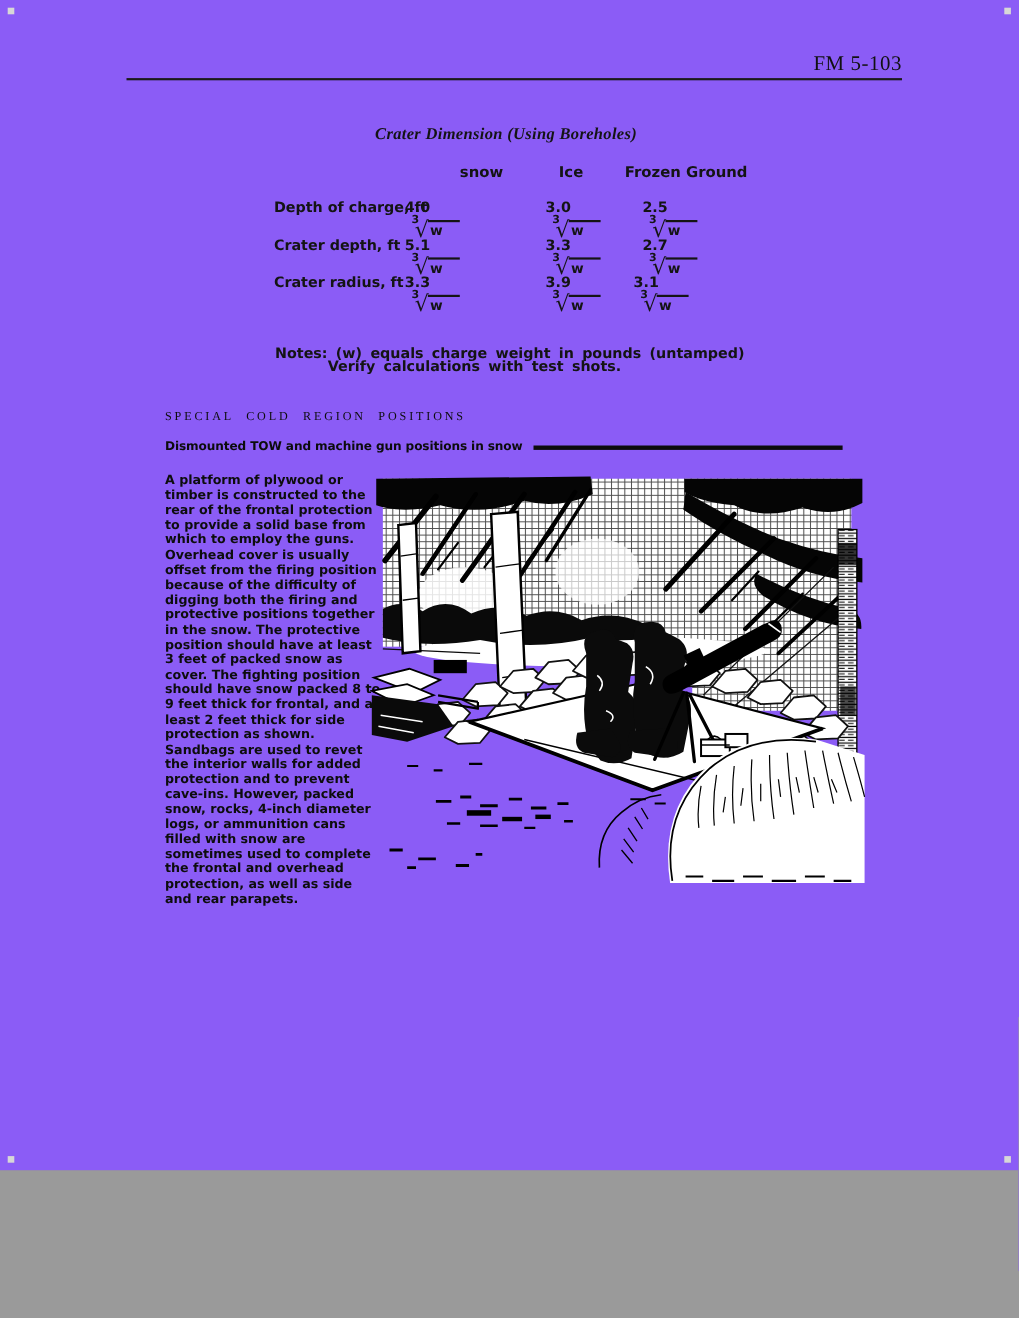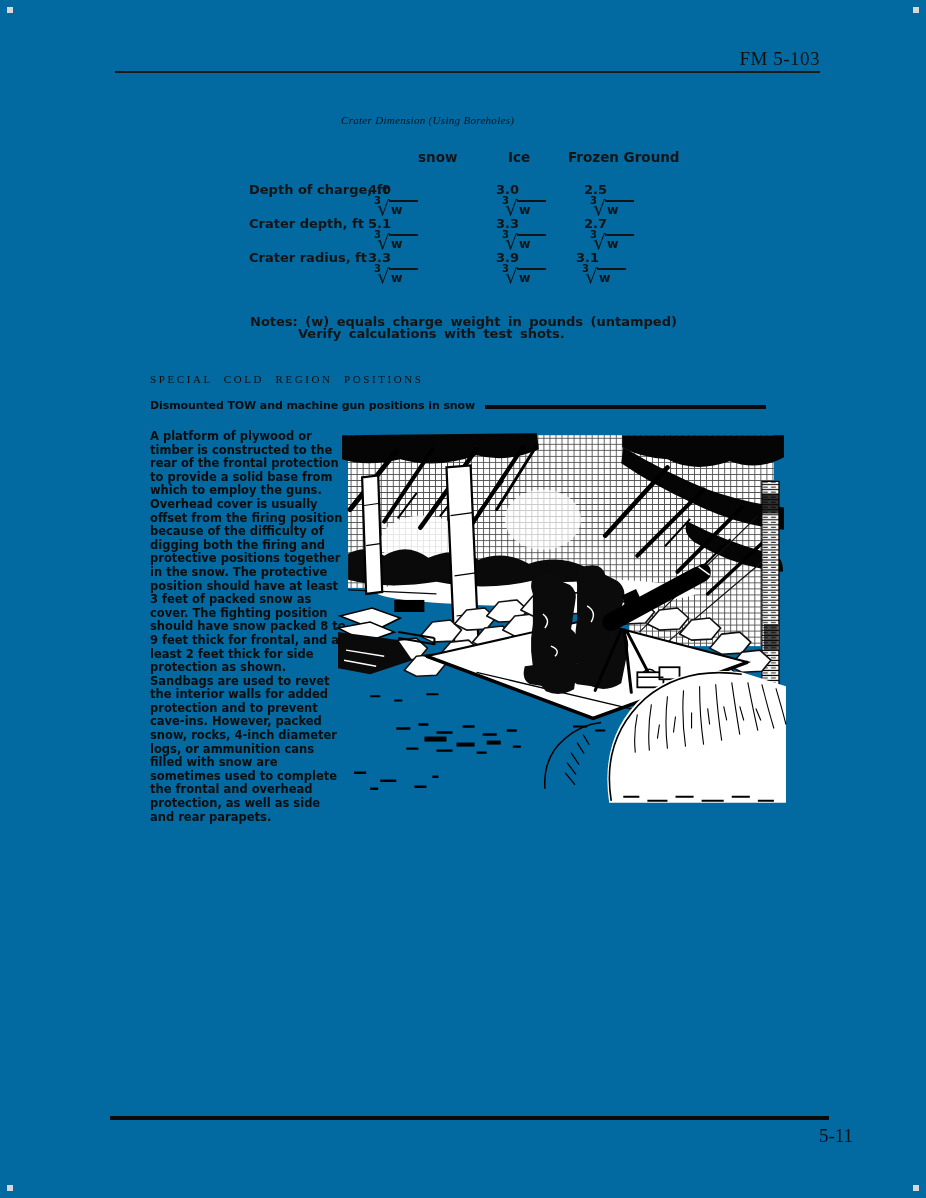--- a/index.html
+++ b/index.html
@@ -1,30 +1,30 @@
 <!DOCTYPE html>
 <html><head>
 <meta charset="utf-8">
 <style>
   html,body{margin:0;padding:0;background:#9a9a9a;}
-  .page{position:relative;width:926px;height:1198px;margin:0 auto;background:#0369a1;
+  .page{position:relative;width:926px;height:1064px;margin:0 auto;background:#8b5cf6;
         color:#141414;font-family:"DejaVu Sans",sans-serif;overflow:hidden;}
   .corner{position:absolute;width:6px;height:6px;background:#d7d7d7;}
 
   
   .header-rule{position:absolute;left:115px;top:71px;width:705px;height:2px;background:#1a1a1a;}
   .doc-number{position:absolute;left:600px;top:48px;width:220px;text-align:right;
               font-family:"Liberation Serif",serif;font-size:19px;letter-spacing:.5px;color:#111;}
   .footer-rule{position:absolute;left:110px;top:1116px;width:719px;height:4px;background:#0a0a0a;}
   .page-number{position:absolute;left:652px;top:1125px;width:201px;text-align:right;
                font-family:Liberation Serif, serif;font-size:19px;color:#111;}
 
   
   .table-title{position:absolute;left:341px;top:114px;font-family:"Liberation Serif",serif;
-               font-style:italic;font-weight:400;font-size:11px;letter-spacing:.3px;text-align:right;}
+               font-style:italic;font-weight:700;font-size:15px;letter-spacing:.3px;text-align:right;}
   .col-head{position:absolute;font-weight:700;font-size:13.5px;}
   .trow{position:absolute;left:0;width:926px;height:32px;}
   .tlabel{position:absolute;left:249px;top:6px;font-weight:700;font-size:13px;text-align:right;}
   .tcell{position:absolute;top:0;display:flex;align-items:flex-start;font-weight:700;font-size:13px;flex-direction:column;}
   .tcell .num{padding-top:6px;}
   .cbrt{position:relative;margin-left:6px;width:56px;height:28px;display:inline-block;}
   .cbrt .idx{position:absolute;left:0;top:-2px;font-size:10px;font-weight:700;}
   .cbrt .sign{position:absolute;left:3px;top:1px;font-size:20px;font-weight:400;line-height:1;}
   .cbrt .rad{position:absolute;left:15px;top:3px;font-size:12.5px;font-weight:700;
              border-top:2.2px solid #141414;padding:0 15px 0 2px;}

